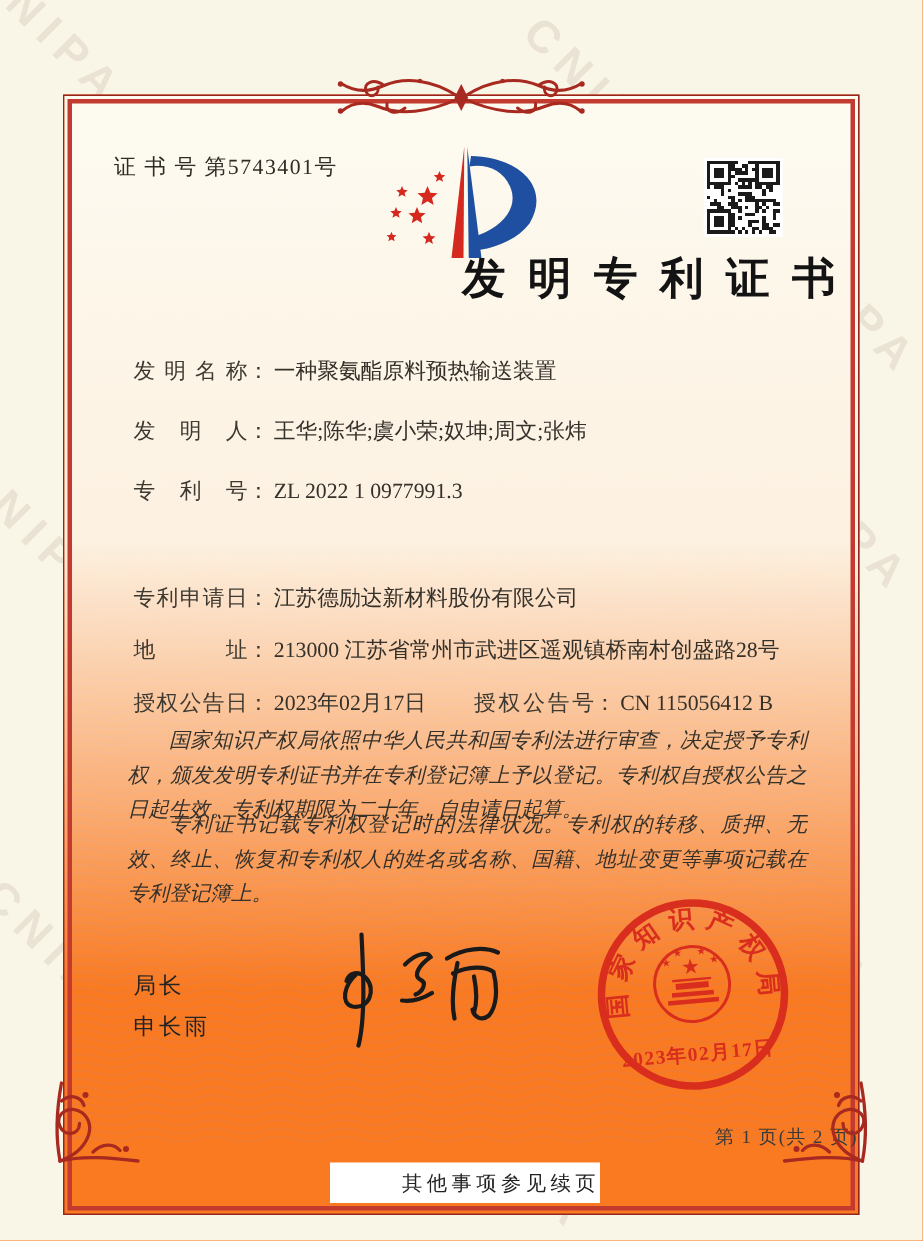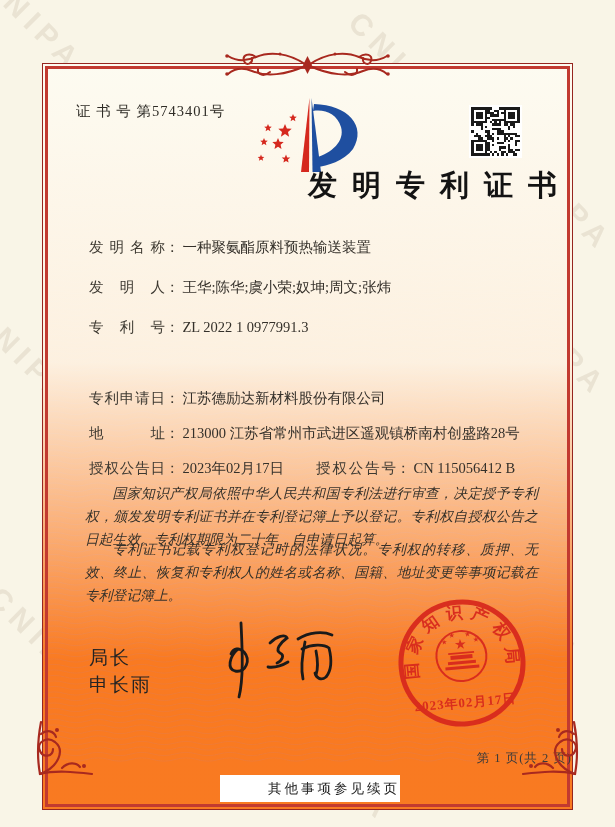--- a/index.html
+++ b/index.html
@@ -56,21 +56,21 @@
   
   .para{
     position:absolute;left:42px;width:453px;margin:0;
     font-size:13.8px;line-height:23px;text-align:justify;
     text-indent:2em;font-style:italic;color:#35312a;
   }
   
   .signer{
     position:absolute;left:46px;top:580px;
     font-family:"Liberation Sans", sans-serif;
-    font-size:19px;letter-spacing:2px;line-height:27px;color:#232323;
+    font-size:15px;letter-spacing:2px;line-height:27px;color:#232323;
   }
   .sig{position:absolute;left:165px;top:545px;}
   
   .seal{position:absolute;left:345px;top:525px;mix-blend-mode:multiply;opacity:0.94;}
   
   .page-info{
     position:absolute;left:0;right:0;top:686px;text-align:right;
     font-size:12.5px;letter-spacing:1px;color:#3a3a3a;
   }
   .note-box{

